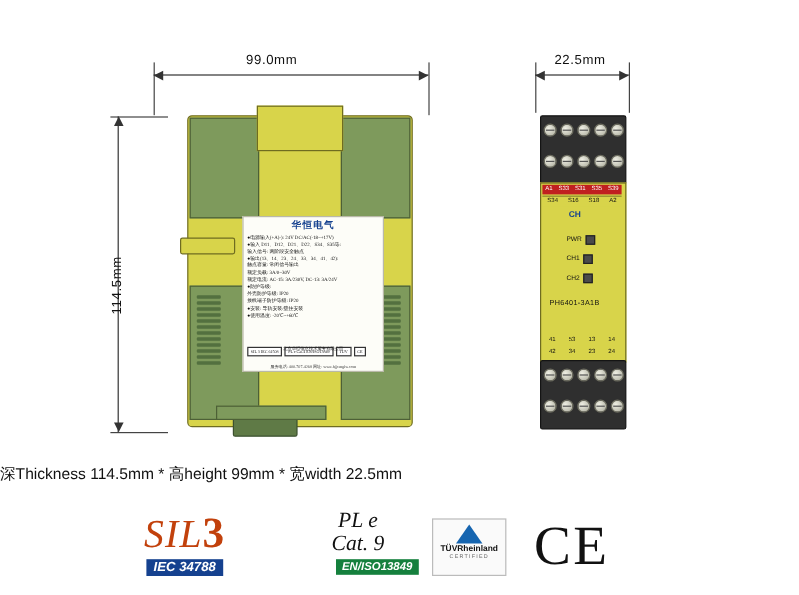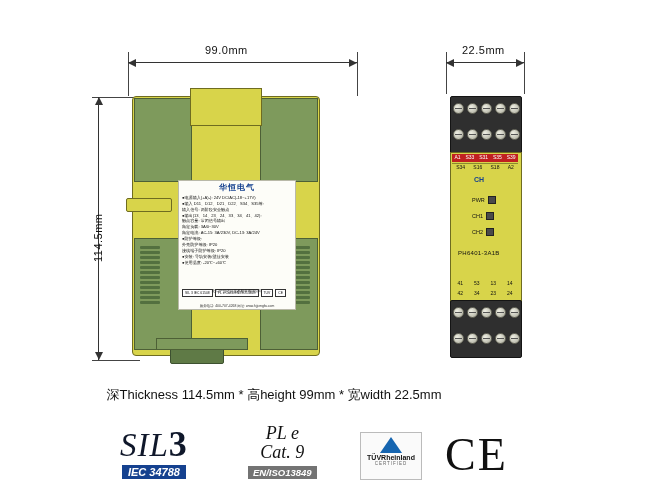--- a/index.html
+++ b/index.html
@@ -24,21 +24,21 @@
   .dimtext.vert{
     transform:rotate(-90deg);transform-origin:left top;
   }
   .arrow{position:absolute;width:0;height:0;}
   .arrow.left{border-top:4px solid transparent;border-bottom:4px solid transparent;border-right:8px solid #333;}
   .arrow.right{border-top:4px solid transparent;border-bottom:4px solid transparent;border-left:8px solid #333;}
   .arrow.up{border-left:4px solid transparent;border-right:4px solid transparent;border-bottom:8px solid #333;}
   .arrow.down{border-left:4px solid transparent;border-right:4px solid transparent;border-top:8px solid #333;}
 
   
-  #front-view{position:absolute;left:110px;top:88px;width:230px;height:276px;}
+  #front-view{position:absolute;left:134px;top:88px;width:230px;height:276px;font-family:Liberation Serif, serif;}
   .body-yellow{position:absolute;background:#d8d44a;border:1px solid #6f6c20;}
   .body-green{position:absolute;background:#7e9a5c;border:1px solid #4d6036;}
   .body-dark{position:absolute;background:#5f7a46;border:1px solid #3d5130;}
 
   
   .label-card{
     position:absolute;background:#fdfdf8;border:1px solid #b9b9a8;
     overflow:hidden;
   }
   .label-logo{
@@ -104,46 +104,46 @@
   .hz-logo{
     position:absolute;font-size:7px;color:#15418f;font-weight:bold;
   }
   .redstrip{
     position:absolute;background:#c02020;color:#fff;font-size:4.5px;
     text-align:center;line-height:6px;
   }
 
   
   #caption{
-    position:absolute;left:0;top:386px;width:548px;text-align:center;
+    position:absolute;left:0;top:386px;width:548px;
     font-size:13px;color:#111;
   }
 
   
   #logo-row{position:absolute;left:0;top:418px;width:666px;height:72px;}
   .sil{
     position:absolute;left:120px;top:8px;text-align:center;
   }
   .sil .main{
     font-family:"Liberation Serif", serif;font-size:33px;font-style:italic;
-    color:#0f172a;letter-spacing:1px;line-height:1;
+    color:#c2410c;letter-spacing:1px;line-height:1;
   }
   .sil .main b{font-style:normal;font-size:36px;}
   .sil .sub{
     margin-top:2px;background:#15418f;color:#fff;font-size:11px;font-weight:bold;
     font-style:italic;padding:1px 6px;display:inline-block;
   }
   .ple{
     position:absolute;left:248px;top:6px;text-align:center;
   }
   .ple .l1{font-family:"Liberation Serif",serif;font-size:18px;font-style:italic;color:#111;line-height:1.05;text-align:center;}
   .ple .l2{font-family:"Liberation Serif",serif;font-size:18px;font-style:italic;color:#111;line-height:1.05;}
   .ple .sub{
-    margin-top:2px;background:#737373;color:#fff;font-size:9.5px;font-weight:bold;
-    font-style:italic;padding:1px 5px;display:inline-block;
+    margin-top:2px;background:#15803d;color:#fff;font-size:9.5px;font-weight:bold;
+    font-style:italic;padding:1px 5px;display:inline-block;margin-left:32px;
   }
   .tuv{
     position:absolute;left:360px;top:14px;width:60px;height:46px;
     border:1px solid #bbb;background:#fafafa;text-align:center;
   }
   .tuv .tri{margin:4px auto 0;width:0;height:0;border-left:11px solid transparent;border-right:11px solid transparent;border-bottom:16px solid #1665b0;}
   .tuv .t1{font-size:7px;color:#111;font-weight:bold;margin-top:1px;}
   .tuv .t2{font-size:4.5px;color:#666;letter-spacing:1px;}
   .ce{
     position:absolute;left:445px;top:10px;font-size:46px;color:#111;

